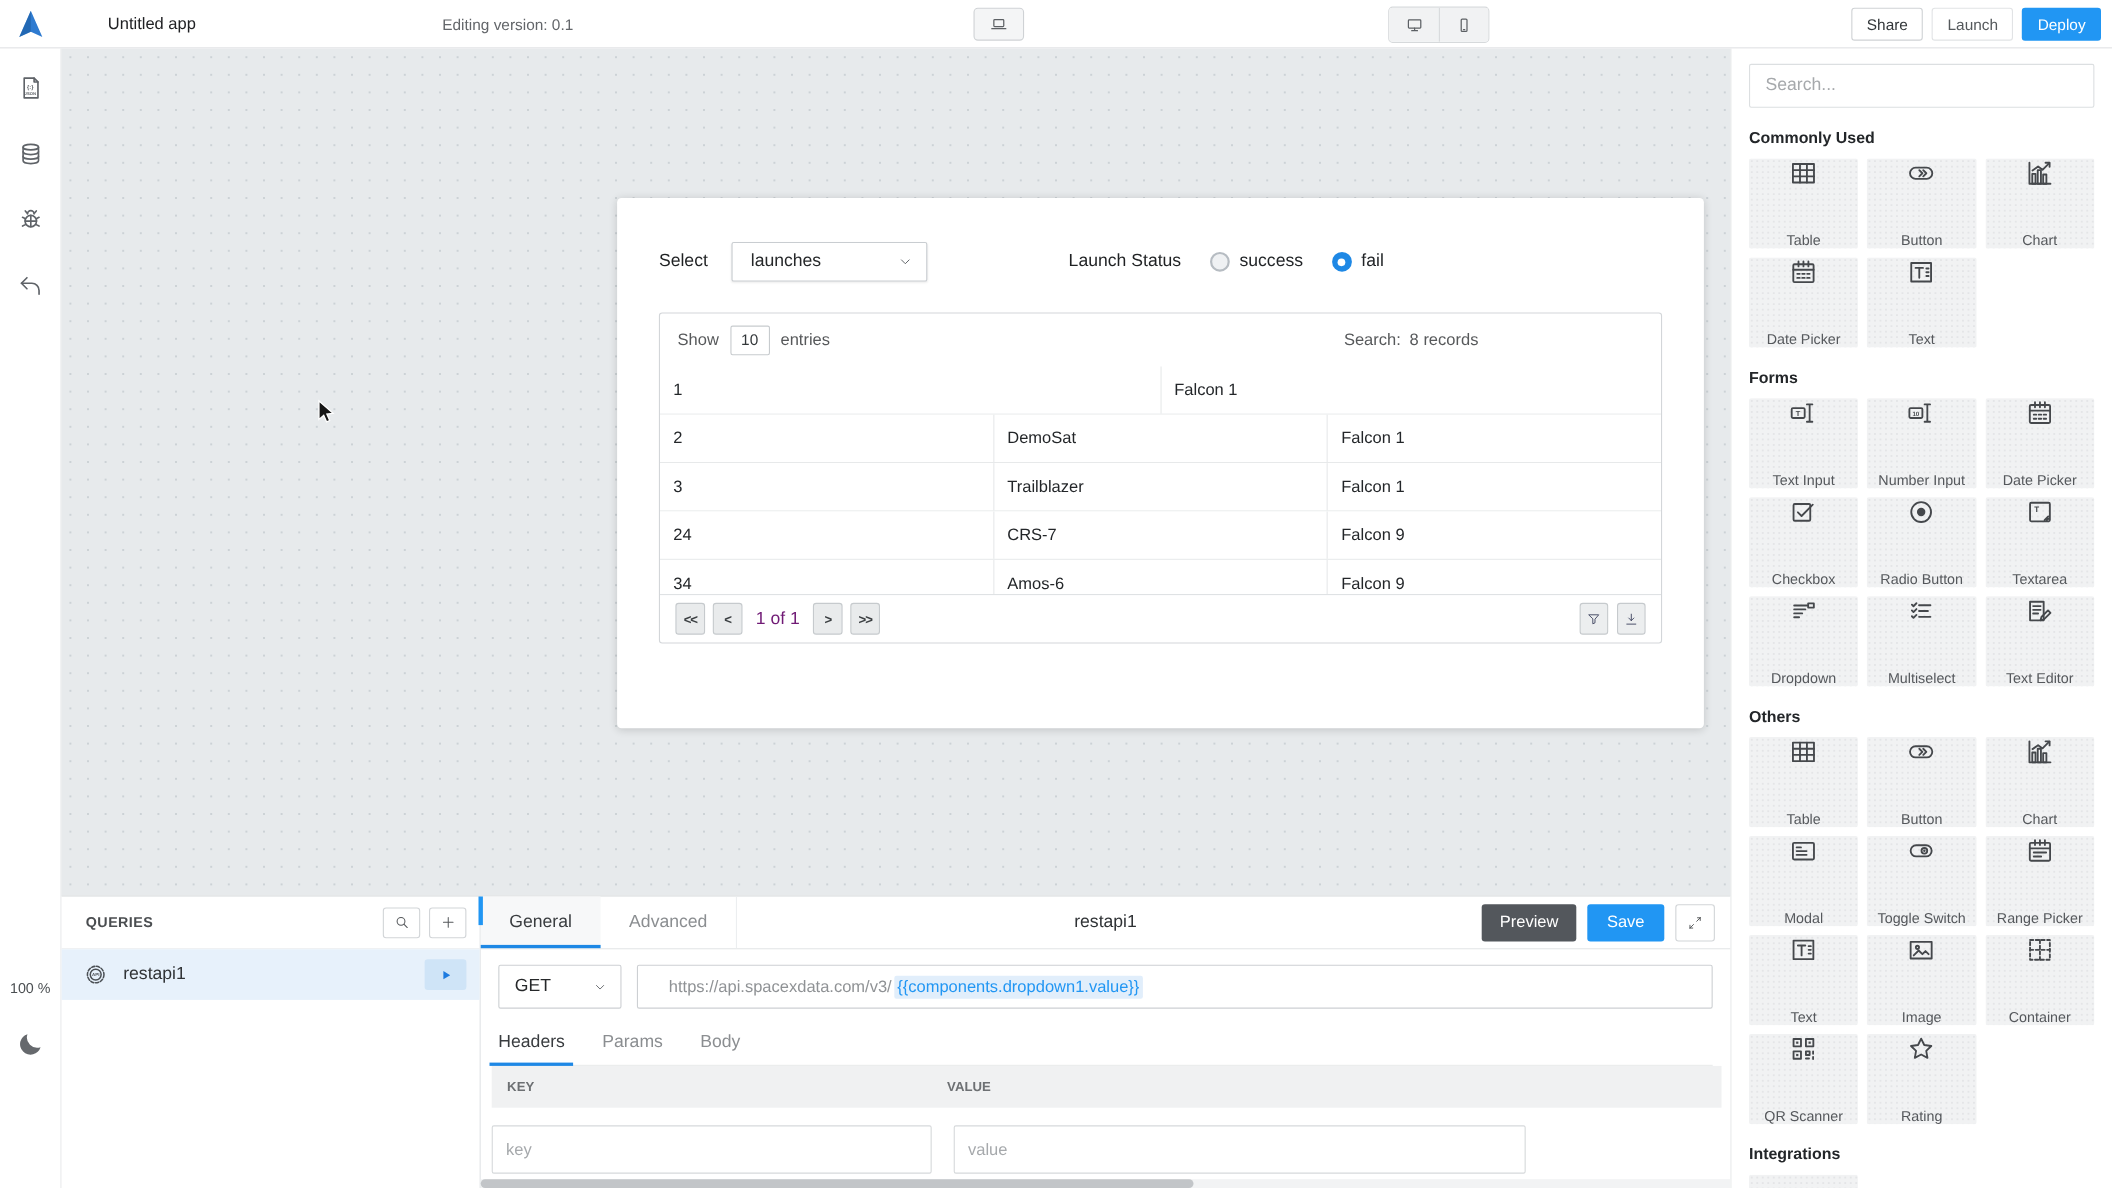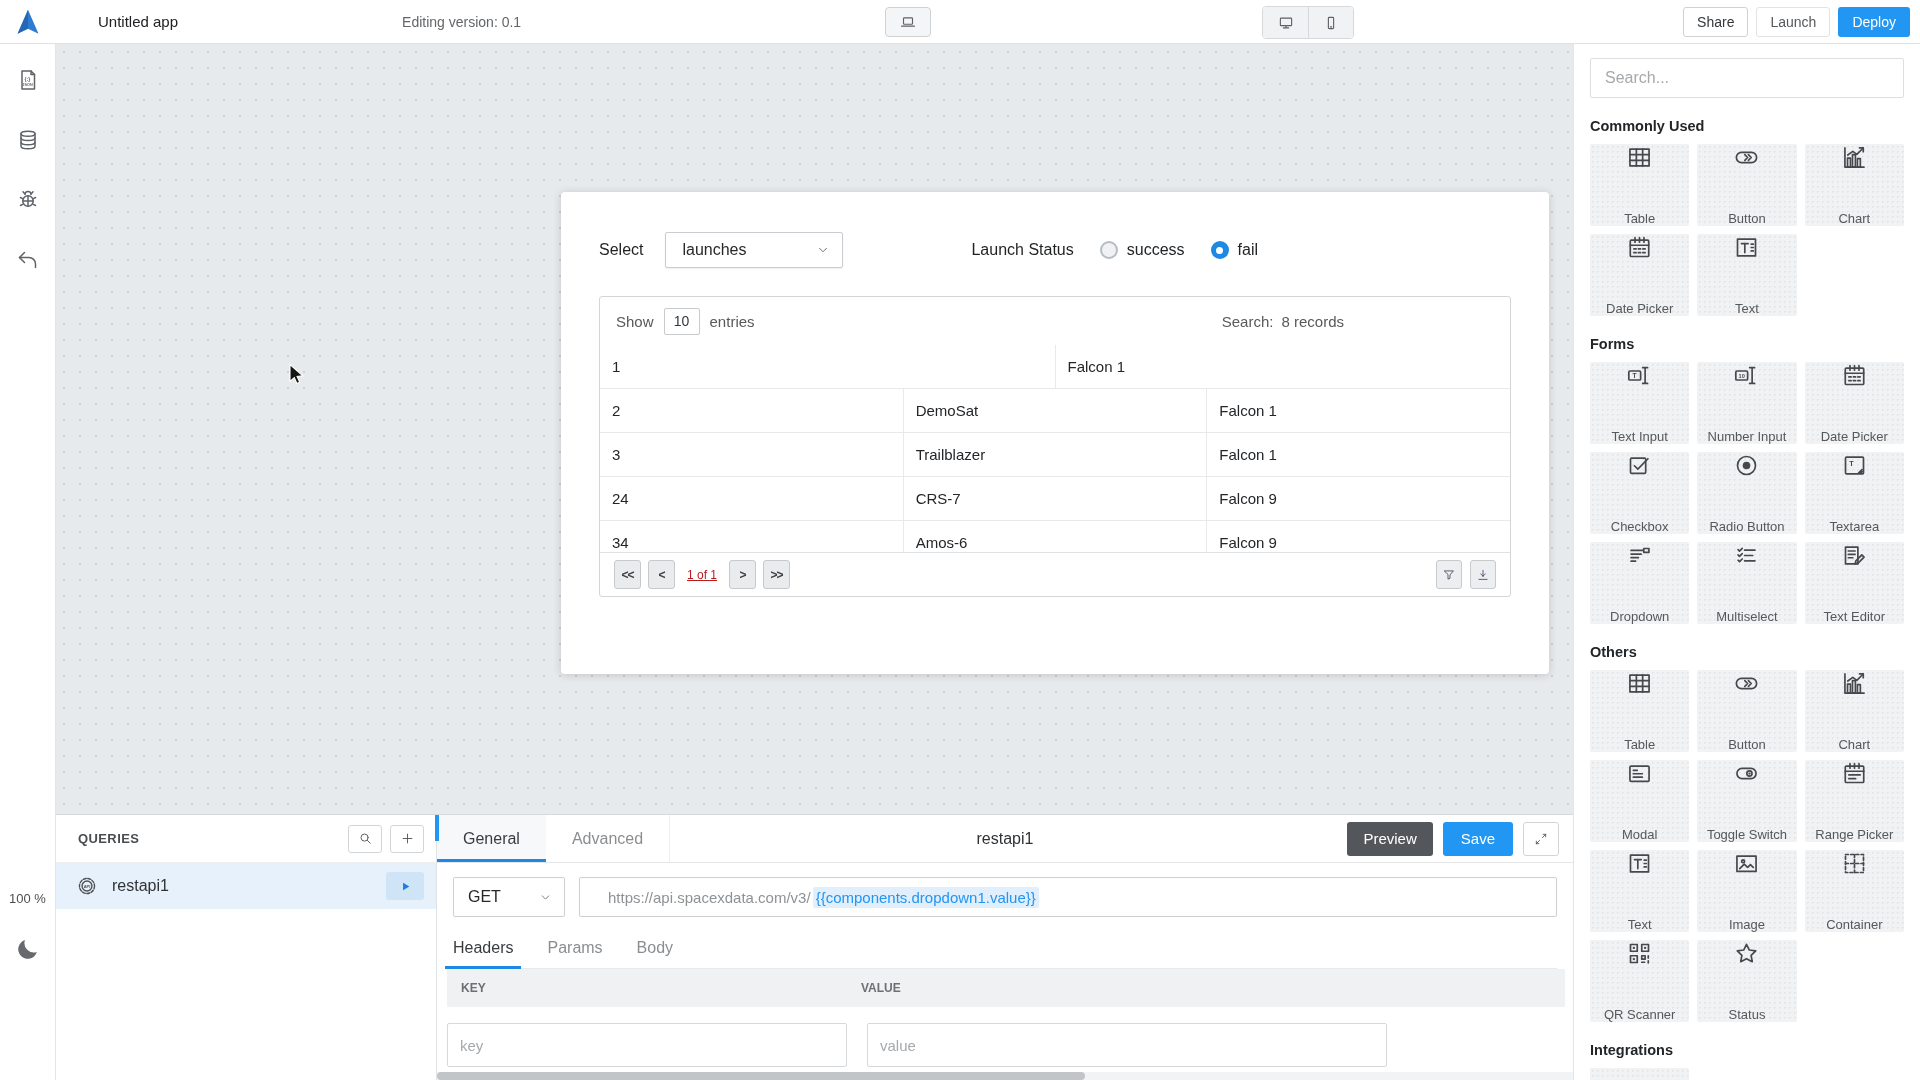--- a/index.html
+++ b/index.html
@@ -38,21 +38,21 @@
   .icon12 svg { width:13px; height:13px; }
   .rail-bottom { margin-top:auto; display:flex; flex-direction:column; align-items:center; gap:30px; margin-bottom:118px; }
   .zoom-level { font-size:13px; color:#4b4f52; }
   .moon-btn svg { width:26px; height:26px; }
 
   
   .center-col { flex:1; min-width:0; display:flex; flex-direction:column; }
   .canvas { flex:1; position:relative; background-color:#e7eaec; background-image:radial-gradient(#ccd2d6 1px, transparent 1.3px); background-size:16px 16px; overflow:hidden; }
 
   
-  .card { position:absolute; left:505px; top:148px; width:988px; height:482px; background:#fff; border-radius:4px; box-shadow:0 1px 8px rgba(0,0,0,.16); padding:40px 38px 0; }
+  .card { position:absolute; left:505px; top:136px; width:988px; height:482px; background:#fff; border-radius:4px; box-shadow:0 1px 8px rgba(0,0,0,.16); padding:40px 38px 0; }
   .controls-row { display:flex; align-items:center; height:36px; }
   .ctl-label { font-size:16px; font-weight:500; color:#1f2123; }
   .dropdown { width:178px; height:36px; margin-left:22px; border:1px solid #c9cdd1; border-radius:2px; background:#fff; box-shadow:0 1px 2px rgba(0,0,0,.07); display:flex; align-items:center; justify-content:space-between; padding:0 12px 0 16px; font-size:16px; color:#26282a; }
   .dropdown .chev { color:#5c6064; }
   .ls-label { margin-left:128px; }
   .radio-group { display:flex; align-items:center; }
   .radio-opt { display:flex; align-items:center; gap:9px; margin-left:26px; font-size:16px; color:#222528; cursor:pointer; }
   .radio-circle { width:18px; height:18px; border-radius:50%; border:2px solid #b6bcc2; background:#eff1f3; position:relative; flex:none; }
   .radio-circle.selected { border:none; background:#1e88e5; }
   .radio-circle.selected::after { content:""; position:absolute; left:50%; top:50%; width:7px; height:7px; margin:-3.5px 0 0 -3.5px; background:#fff; border-radius:50%; }
@@ -66,21 +66,21 @@
   .t-head { display:flex; background:#eaeced; height:36px; }
   .th { flex:1; display:flex; align-items:center; padding-left:12px; font-size:12px; font-weight:700; color:#55585b; border-right:2px solid #fff; cursor:pointer; }
   .th:last-child { border-right:none; }
   .t-body { height:207px; overflow:hidden; }
   .tr { display:flex; height:44px; border-bottom:1px solid #e7e9ea; background:#fff; }
   .td { flex:1; display:flex; align-items:center; padding-left:12px; font-size:15px; color:#232629; border-right:1px solid #e7e9ea; }
   .td:last-child { border-right:none; }
   .t-foot { height:44px; border-top:1px solid #dfe2e4; display:flex; align-items:center; justify-content:space-between; padding:0 14px; }
   .pg { display:flex; align-items:center; gap:7px; }
   .pg-btn { min-width:27px; height:29px; padding:0 5px; background:#e9ebec; border:1px solid #c6cacd; border-radius:3px; font-size:12px; font-weight:700; color:#3c4043; letter-spacing:-1px; }
-  .pg-info { font-size:12px; color:#b91c1c; margin:0 5px;text-decoration:underline; }
+  .pg-info { font-size:16px; color:#701a75; margin:0 5px; }
   .t-foot-icons { display:flex; gap:8px; }
   .tf-btn { width:26px; height:29px; background:#eceeef; border:1px solid #c6cacd; border-radius:3px; display:flex; align-items:center; justify-content:center; color:#474c66; }
 
   .cursor { position:absolute; left:228px; top:318px; width:24px; height:24px; pointer-events:none; }
 
   
   .bottom-panel { height:266px; background:#fff; border-top:1px solid #d6d9db; display:flex; position:relative; }
   .panel-handle { position:absolute; left:379px; top:0; width:4px; height:26px; background:#2196f3; z-index:3; }
   .queries { width:381px; border-right:1px solid #e0e3e5; display:flex; flex-direction:column; }
   .q-head { height:48px; display:flex; align-items:center; gap:8px; padding:0 12px 0 22px; border-bottom:1px solid #eceef0; }
@@ -663,21 +663,21 @@
               </svg>
             </span>
             <div class="w-label">QR Scanner</div>
           </div>
           <div class="w-card">
             <span class="w-icon">
               <svg viewBox="0 0 24 24" fill="none" stroke="currentColor" stroke-width="1.5" stroke-linecap="round" stroke-linejoin="round">
                 <path d="m12 3.8 2.5 5.1 5.7.8-4.1 4 1 5.6-5.1-2.7-5.1 2.7 1-5.6-4.1-4 5.7-.8Z"></path>
               </svg>
             </span>
-            <div class="w-label">Status</div>
+            <div class="w-label">Rating</div>
           </div>
         </div>
         <div class="section-title">Integrations</div>
         <div class="w-grid">
           <div class="w-card">
             <div class="w-label"></div>
           </div>
         </div>
       </div>
   </div>

